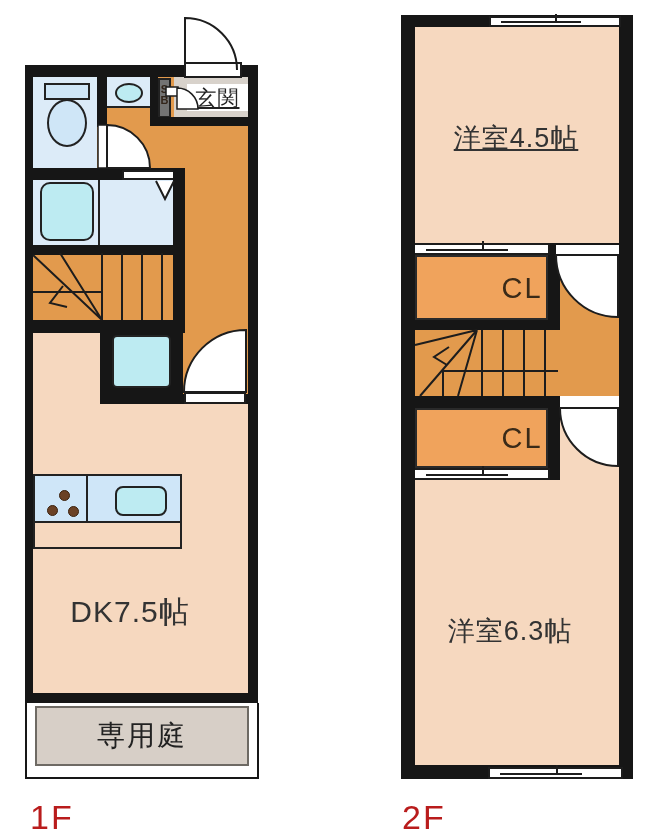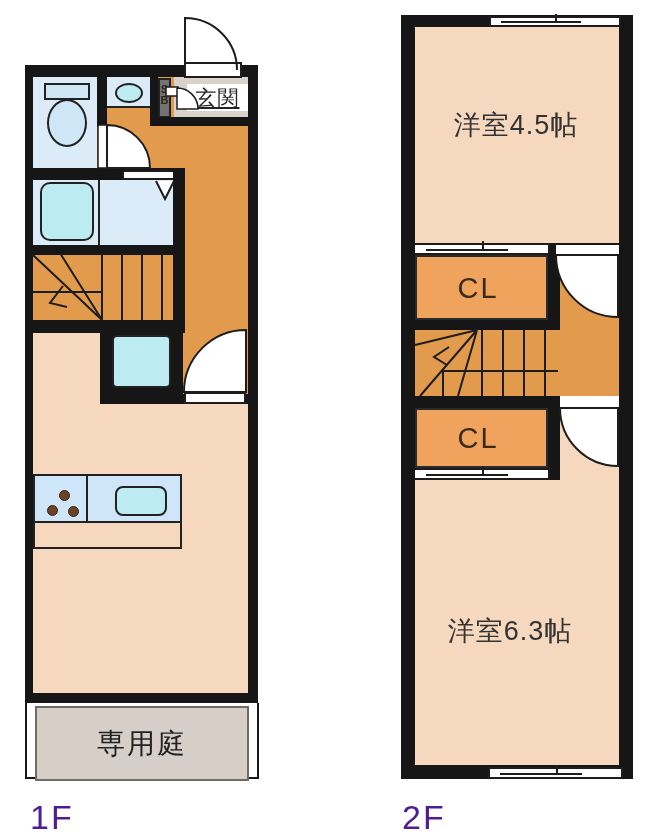--- a/index.html
+++ b/index.html
@@ -13,22 +13,22 @@
   .closet{background:#f0a35c;border:2px solid #2a2a2a;}
   .wet{background:#dcebf8;}
   .cyan{background:#bdebf2;border:2px solid #222;}
   .gray{background:#d8d2cb;}
   .band{position:absolute;background:#fff;border:2px solid #1d1d1d;box-sizing:border-box;}
   .band .mid{position:absolute;left:8%;right:30%;top:45%;height:2px;background:#1d1d1d;}
   .band .tick{position:absolute;left:50%;top:-4px;width:2px;height:9px;background:#1d1d1d;}
   .lbl{position:absolute;transform:translate(-50%,-50%);color:#333;white-space:nowrap;
        text-align:center;}
   .lbl-room{font-size:27px;letter-spacing:1px;}
-  .lbl-cl{font-size:29px;letter-spacing:2px;color:#3a2a18;}
-  .lbl-floor{position:absolute;font-size:34px;color:#4c1d95;letter-spacing:2px;}
+  .lbl-cl{font-size:29px;letter-spacing:2px;color:#3a2a18;margin-left:44px;}
+  .lbl-floor{position:absolute;font-size:34px;color:#b91c1c;letter-spacing:2px;}
   .glabel{font-size:28px;color:#222;letter-spacing:2px;}
   .sb{font-size:11px;line-height:11px;width:13px;word-break:break-all;color:#33251a;
       text-align:center;padding-top:4px;font-weight:bold;}
   .genkan-lbl{background:#fff;display:flex;align-items:center;justify-content:center;
       font-size:21px;color:#222;letter-spacing:1px;}
   svg.overlay{position:absolute;left:0;top:0;pointer-events:none;}
   .dot{position:absolute;width:9px;height:9px;border-radius:50%;background:#6b4226;
        border:1px solid #3c230f;}
 </style>
 </head>
@@ -70,29 +70,30 @@
   <div class="band" style="left:184px;top:392px;width:62px;height:12px;"></div>
 
   <div class="abs" style="left:33px;top:474px;width:149px;height:49px;background:#cfe6f8;border:2px solid #222;"></div>
   <div class="abs" style="left:86px;top:474px;width:2px;height:49px;background:#222;"></div>
   <div class="dot" style="left:59px;top:490px;"></div>
   <div class="dot" style="left:47px;top:505px;"></div>
   <div class="dot" style="left:68px;top:506px;"></div>
   <div class="abs" style="left:115px;top:486px;width:52px;height:30px;background:#bdebf2;border:2px solid #222;border-radius:8px;"></div>
   <div class="abs room-pink" style="left:33px;top:523px;width:149px;height:26px;border:2px solid #222;border-top:none;"></div>
 
+  <div class="lbl lbl-room" style="left:130px;top:612px;font-size:30px;">DK7.5帖</div>
 
   <div class="w" style="left:25px;top:65px;width:233px;height:12px;"></div>
   <div class="w" style="left:25px;top:65px;width:8px;height:638px;"></div>
   <div class="w" style="left:248px;top:65px;width:10px;height:638px;"></div>
   <div class="w" style="left:25px;top:693px;width:233px;height:10px;"></div>
   <div class="band" style="left:184px;top:62px;width:58px;height:16px;"></div>
 
   <div class="abs" style="left:25px;top:703px;width:234px;height:76px;background:#fff;border:2px solid #161616;border-top:none;">
-    <div class="abs" style="left:8px;top:3px;width:214px;height:75px;background:#d7cfc7;border:2px solid #6e6a64;display:flex;align-items:center;justify-content:center;">
+    <div class="abs" style="left:8px;top:3px;width:214px;height:60px;background:#d7cfc7;border:2px solid #6e6a64;display:flex;align-items:center;justify-content:center;">
       <span class="glabel">専用庭</span>
     </div>
   </div>
   <div class="lbl-floor" style="left:30px;top:798px;">1F</div>
 
   <div class="abs room-pink" style="left:415px;top:27px;width:204px;height:216px;"></div>
   <div class="abs hall" style="left:556px;top:253px;width:63px;height:143px;"></div>
   <div class="abs hall" style="left:415px;top:330px;width:143px;height:66px;"></div>
   <div class="abs room-pink" style="left:560px;top:408px;width:59px;height:80px;"></div>
   <div class="abs room-pink" style="left:415px;top:480px;width:204px;height:285px;"></div>
@@ -127,21 +128,21 @@
 
   <div class="band" style="left:489px;top:16px;width:132px;height:11px;">
       <span class="mid"></span>
       <span class="tick"></span>
     </div>
   <div class="band" style="left:488px;top:767px;width:135px;height:12px;">
       <span class="mid"></span>
       <span class="tick"></span>
     </div>
 
-  <div class="lbl lbl-room" style="left:516px;top:125px;">洋室4.5帖</div>
+  <div class="lbl lbl-room" style="left:516px;top:138px;text-decoration:underline;">洋室4.5帖</div>
   <div class="lbl lbl-room" style="left:510px;top:631px;">洋室6.3帖</div>
   <div class="lbl-floor" style="left:402px;top:798px;">2F</div>
 
   <svg class="overlay" width="652" height="840" viewBox="0 0 652 840">
 
     <g stroke="#1d1d1d" stroke-width="2" fill="none">
       <path d="M185,64 L185,18 A52,52 0 0 1 237,70"></path>
     </g>
 
     <g>

